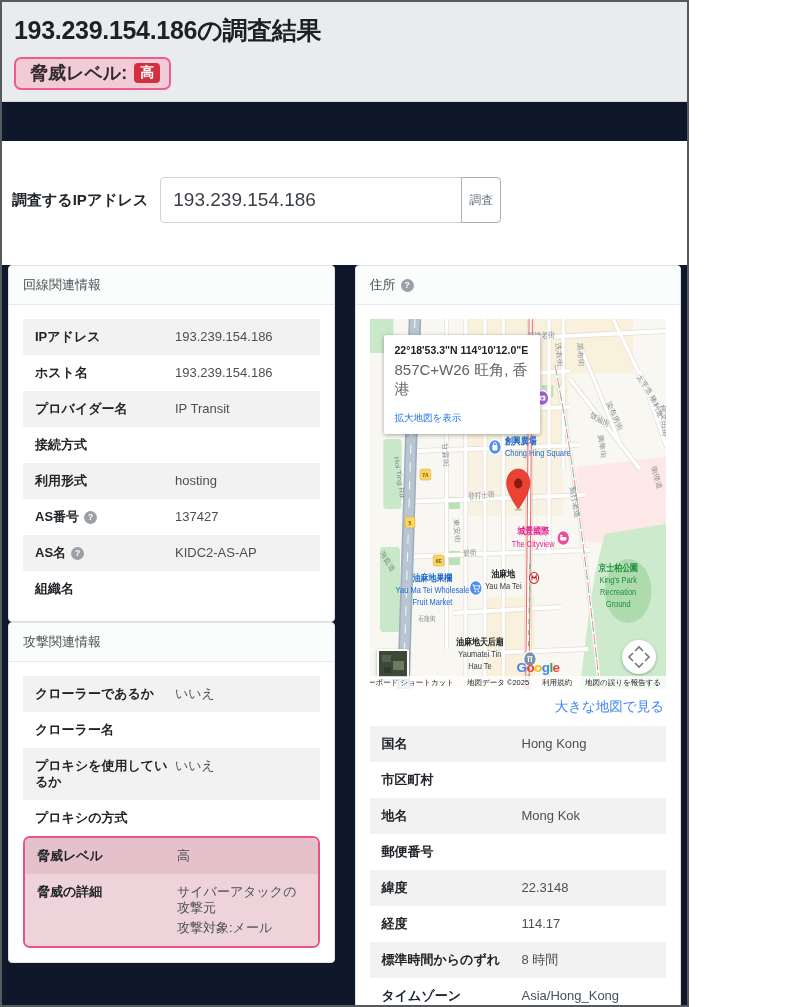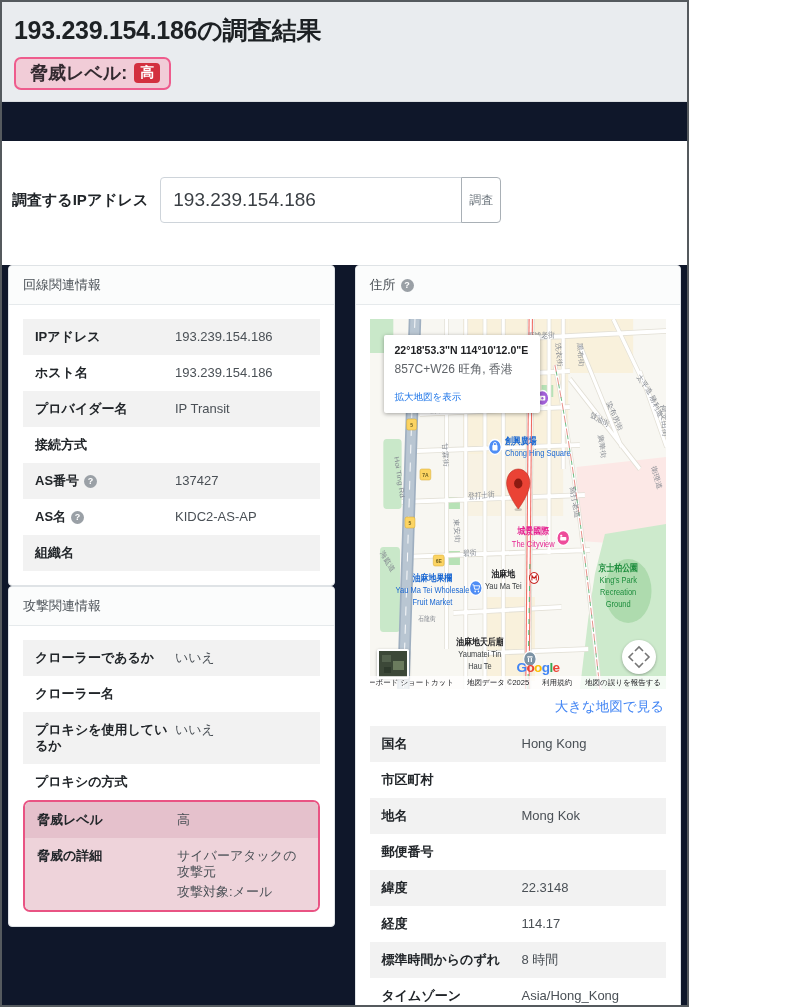--- a/index.html
+++ b/index.html
@@ -36,21 +36,21 @@
   .hl-box { border:2px solid #e95383; border-radius:7px; overflow:hidden; }
   .hl-box .row.dark  { background:#e5c1cc; }
   .hl-box .row.light { background:#eed3da; }
   .hl-box .val div + div { margin-top:4px; }
 
   
   .map-wrap { position:relative; width:100%; height:370px; background:#f8f7f2; overflow:hidden; }
   .map-svg { position:absolute; inset:0; width:100%; height:100%; }
   .info-card { position:absolute; left:14px; top:16px; width:156px; background:#fff; border-radius:2px; box-shadow:0 1px 4px rgba(0,0,0,.35); padding:9px 11px; z-index:5; }
   .info-coords { font-size:10.5px; font-weight:700; color:#202124; margin-bottom:5px; }
-  .info-addr { font-size:12px; color:#5f6368; margin-bottom:8px; }
+  .info-addr { font-size:15px; color:#5f6368; margin-bottom:8px; }
   .info-link { font-size:9.5px; color:#1a73e8; text-decoration:none; display:inline-block; }
   .map-attr { position:absolute; left:0; right:0; bottom:0; height:13px; background:rgba(255,255,255,.78); display:flex; align-items:center; justify-content:flex-end; gap:13px; font-size:7.5px; color:#202124; padding:0 5px; z-index:4; white-space:nowrap; }
   .map-attr span { cursor:pointer; }
   .google-logo { position:absolute; left:147px; top:341px; font-size:13.5px; font-weight:700; letter-spacing:-0.6px; z-index:3; }
   .sat-thumb { position:absolute; left:7px; bottom:10px; width:32px; height:30px; border:2px solid #fff; border-radius:2px; box-shadow:0 1px 3px rgba(0,0,0,.35); z-index:3; overflow:hidden; cursor:pointer; }
   .pan-ctl { position:absolute; right:10px; bottom:15px; width:34px; height:34px; border-radius:50%; background:#fff; box-shadow:0 1px 3px rgba(0,0,0,.3); z-index:3; cursor:pointer; }
   .map-link { display:block; text-align:right; color:#4285f4; font-size:13.5px; padding:9px 2px 10px; text-decoration:none; }
 </style>
 </head>
 <body>
@@ -87,20 +87,24 @@
               <div class="lbl">ホスト名</div>
               <div class="val">193.239.154.186</div>
             </div>
             <div class="row">
               <div class="lbl">プロバイダー名</div>
               <div class="val">IP Transit</div>
             </div>
             <div class="row">
               <div class="lbl">接続方式</div>
               <div class="val"></div>
+            </div>
+            <div class="row">
+              <div class="lbl">利用形式</div>
+              <div class="val">hosting</div>
             </div>
             <div class="row">
               <div class="lbl"><span>AS番号</span><span class="help"></span></div>
               <div class="val">137427</div>
             </div>
             <div class="row">
               <div class="lbl"><span>AS名</span><span class="help"></span></div>
               <div class="val">KIDC2-AS-AP</div>
             </div>
             <div class="row">

